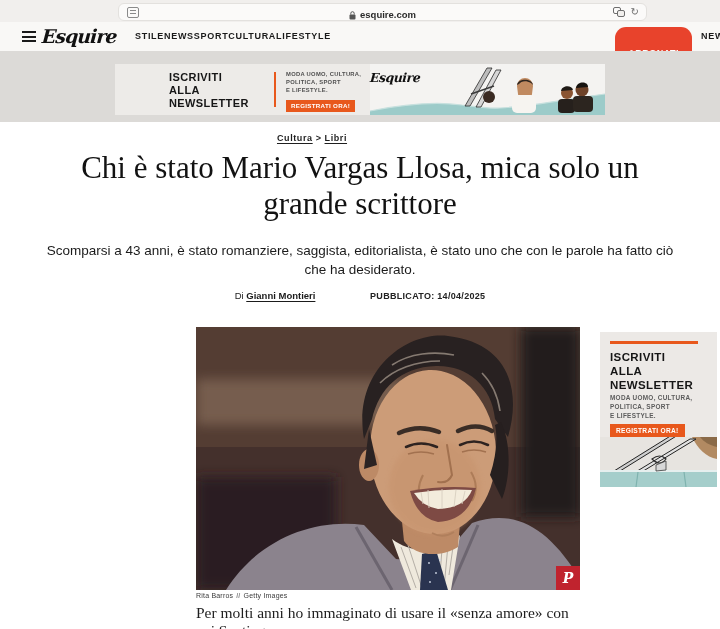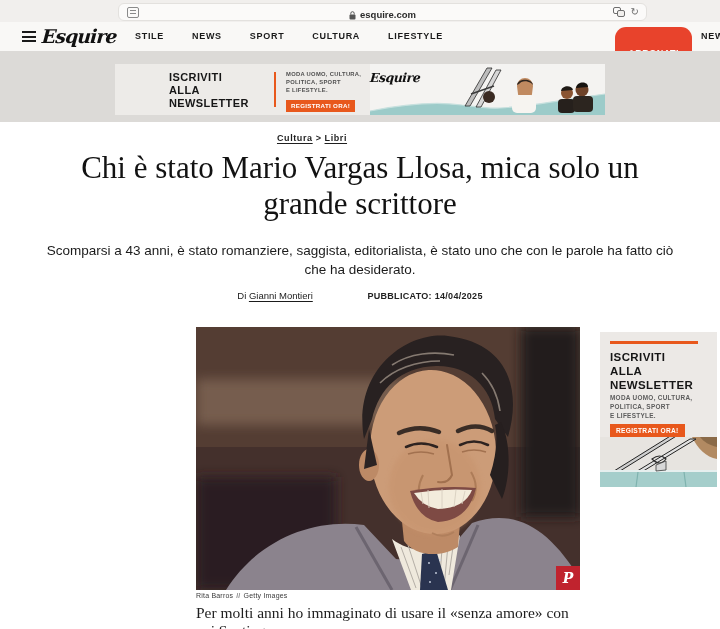--- a/index.html
+++ b/index.html
@@ -23,21 +23,21 @@
   .right-ics{position:absolute;right:7px;top:3px;display:flex;gap:6px;align-items:center;}
   .reload-ic{font-size:10px;color:#6e6e6e;line-height:10px;}
   
   .site-nav{position:absolute;left:0;top:22px;width:720px;height:29px;
     background:#f9f8f6;border-bottom:2px solid #e8432c;}
   .burger{position:absolute;left:22px;top:9px;width:14px;height:11px;cursor:pointer;}
   .burger span{display:block;height:2px;background:#1a1a1a;margin-bottom:2.5px;}
   .logo{position:absolute;left:42px;top:3px;font-family:"DejaVu Serif",serif;
     font-style:italic;font-weight:700;font-size:19px;letter-spacing:-1px;color:#111;
     transform:skewX(-4deg);}
-  .nav-links{position:absolute;left:135px;top:0;height:27px;display:flex;align-items:center;gap:28px;}
+  .nav-links{position:absolute;left:135px;top:0;height:27px;display:flex;align-items:center;}
   .nav-link{font-size:9px;font-weight:700;letter-spacing:.7px;color:#1a1a1a;cursor:pointer;}
   .subscribe-btn{position:absolute;right:28px;top:5px;background:#e8432c;color:#fff;
     font-size:9px;font-weight:700;letter-spacing:.5px;border-radius:11px;padding:21px 13px;cursor:pointer;}
   .nav-overflow{position:absolute;left:701px;top:9px;font-size:9px;font-weight:700;letter-spacing:.7px;color:#1a1a1a;}
   
   .ad-strip{position:absolute;left:0;top:51px;width:720px;height:71px;background:#dcdad7;}
   .banner-ad{position:absolute;left:115px;top:13px;width:490px;height:51px;background:#edebe8;overflow:hidden;cursor:pointer;}
   .banner-car{position:absolute;right:0;top:0;}
   .banner-title{position:absolute;left:54px;top:7px;font-size:11px;font-weight:700;
     letter-spacing:.4px;line-height:1.18;color:#161616;}
@@ -51,21 +51,21 @@
   
   .breadcrumb{position:absolute;left:0;top:133px;width:624px;text-align:center;
     font-size:9px;font-weight:700;letter-spacing:.6px;color:#1f1f1f;}
   .breadcrumb a{color:#1f1f1f;text-decoration:underline;text-underline-offset:2px;cursor:pointer;}
   .crumb-sep{margin:0 3px;}
   h1.headline{position:absolute;left:40px;top:150px;width:640px;margin:0;text-align:center;
     font-family:"Liberation Serif",serif;font-weight:500;font-size:31px;line-height:1.17;color:#121212;}
   .subtitle{position:absolute;left:40px;top:242px;width:640px;text-align:center;
     font-size:13.5px;line-height:1.4;color:#1b1b1b;}
   .byline{position:absolute;left:0;top:290px;width:720px;text-align:center;font-size:9.5px;color:#1b1b1b;}
-  .byline .author{font-weight:400;text-decoration:underline;text-underline-offset:2px;cursor:pointer;}
+  .byline .author{font-weight:700;text-decoration:underline;text-underline-offset:2px;cursor:pointer;}
   .byline .pub{font-weight:700;letter-spacing:.3px;margin-left:14px;font-size:9px;color:#222;padding-left:38px;}
   
   .figure{position:absolute;left:196px;top:327px;width:384px;height:263px;background:#3a2a28;}
   .pin-btn{position:absolute;right:0;bottom:0;width:24px;height:24px;background:#c0232e;
     display:flex;align-items:center;justify-content:center;cursor:pointer;}
   .pin-glyph{color:#fff;font-family:"DejaVu Serif",serif;font-style:italic;font-weight:700;font-size:14px;}
   .caption{position:absolute;left:196px;top:592px;font-size:7px;color:#3a3a3a;letter-spacing:.2px;}
   .caption .sep{color:#8a8a8a;font-weight:700;margin:0 3px;}
   
   .side-ad{position:absolute;left:600px;top:332px;width:117px;height:155px;background:#ece9e6;overflow:hidden;cursor:pointer;}

